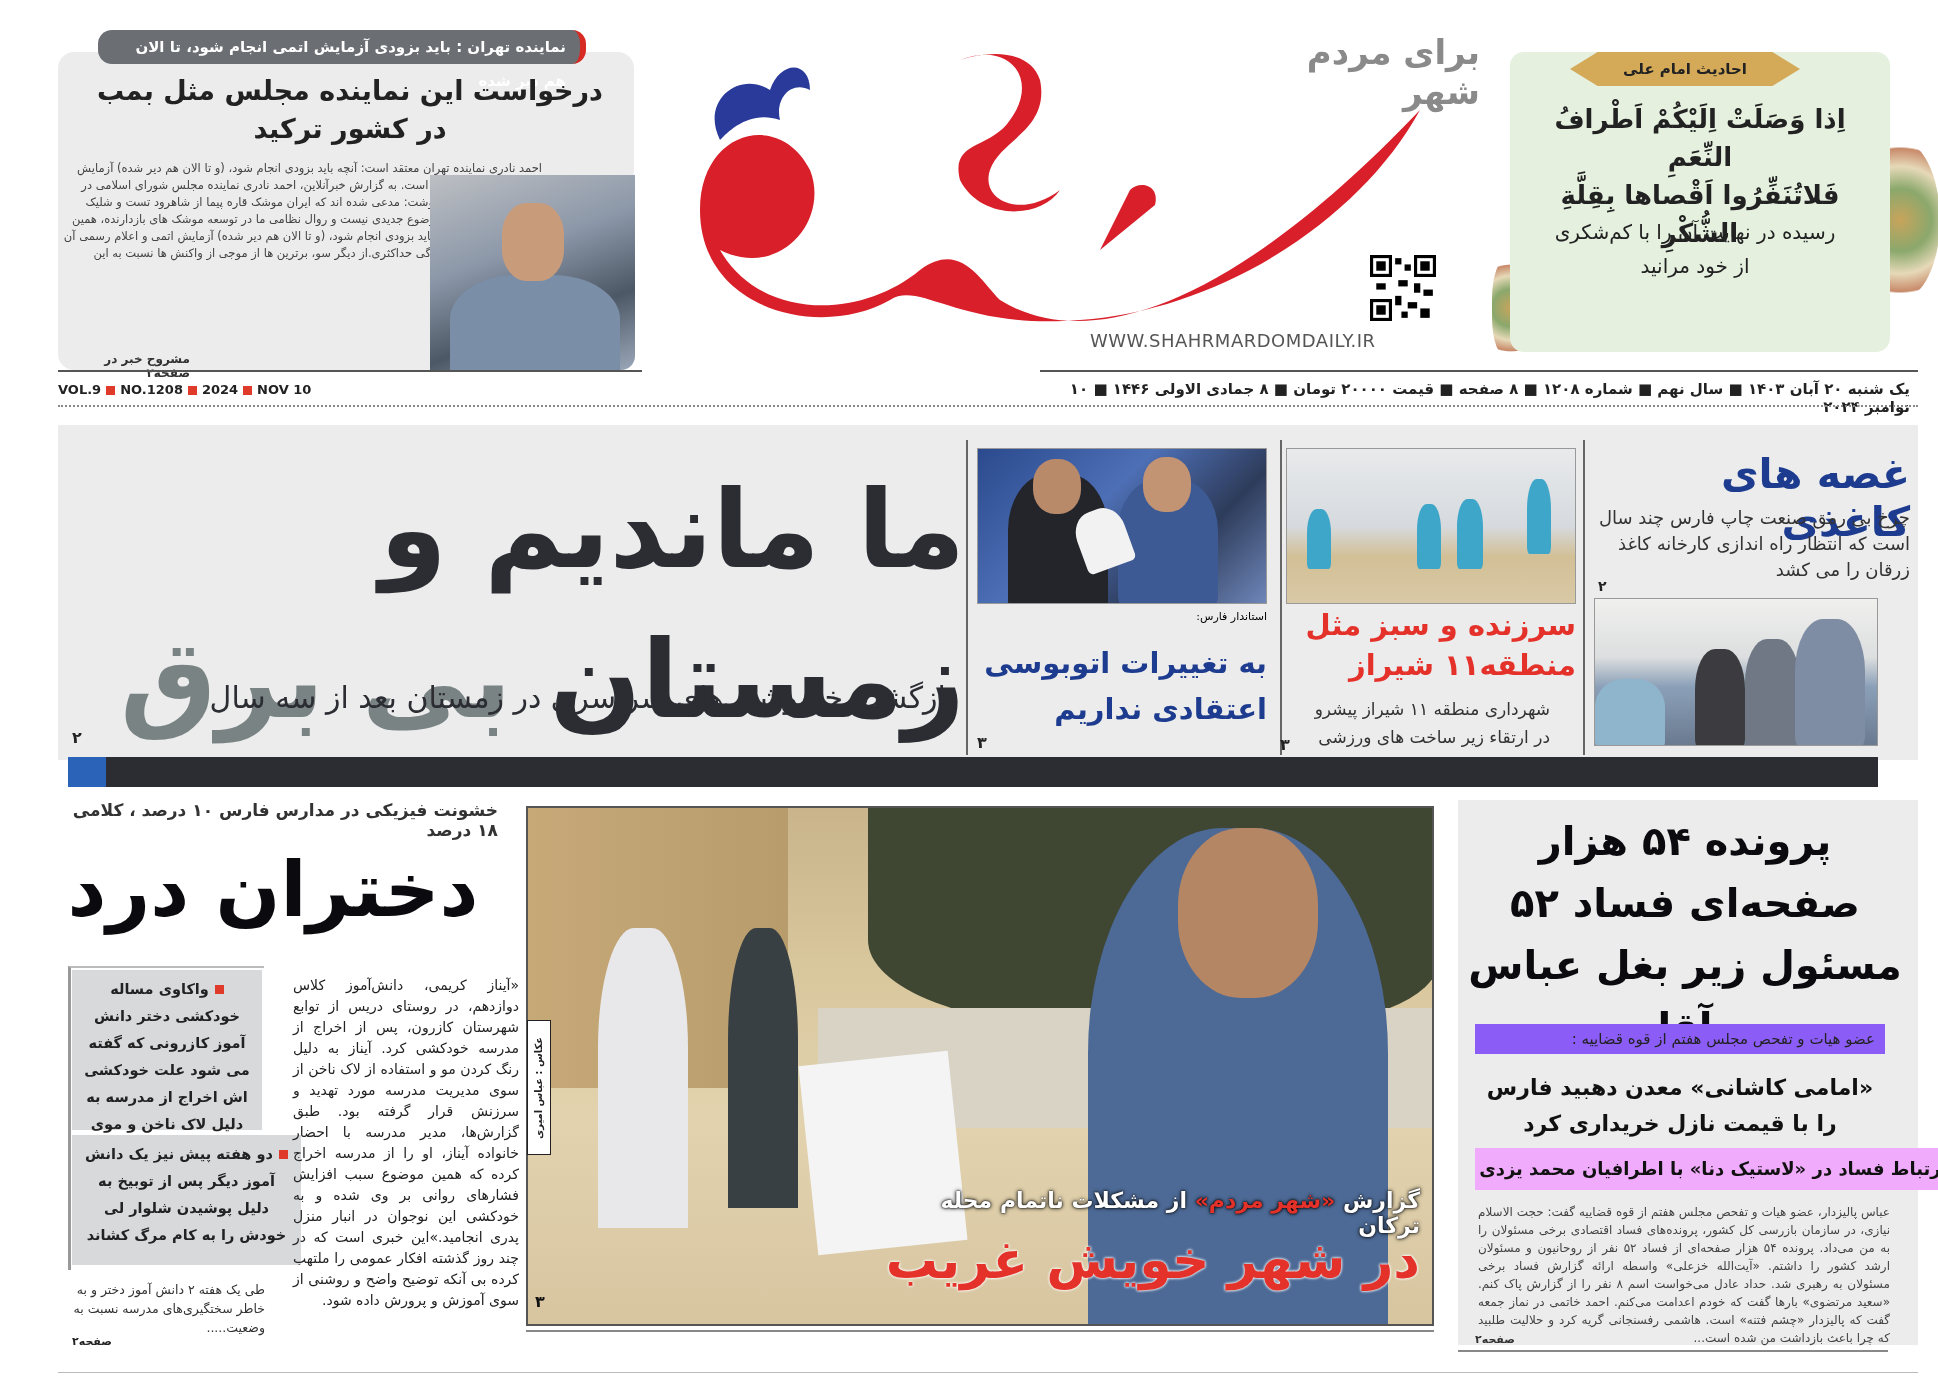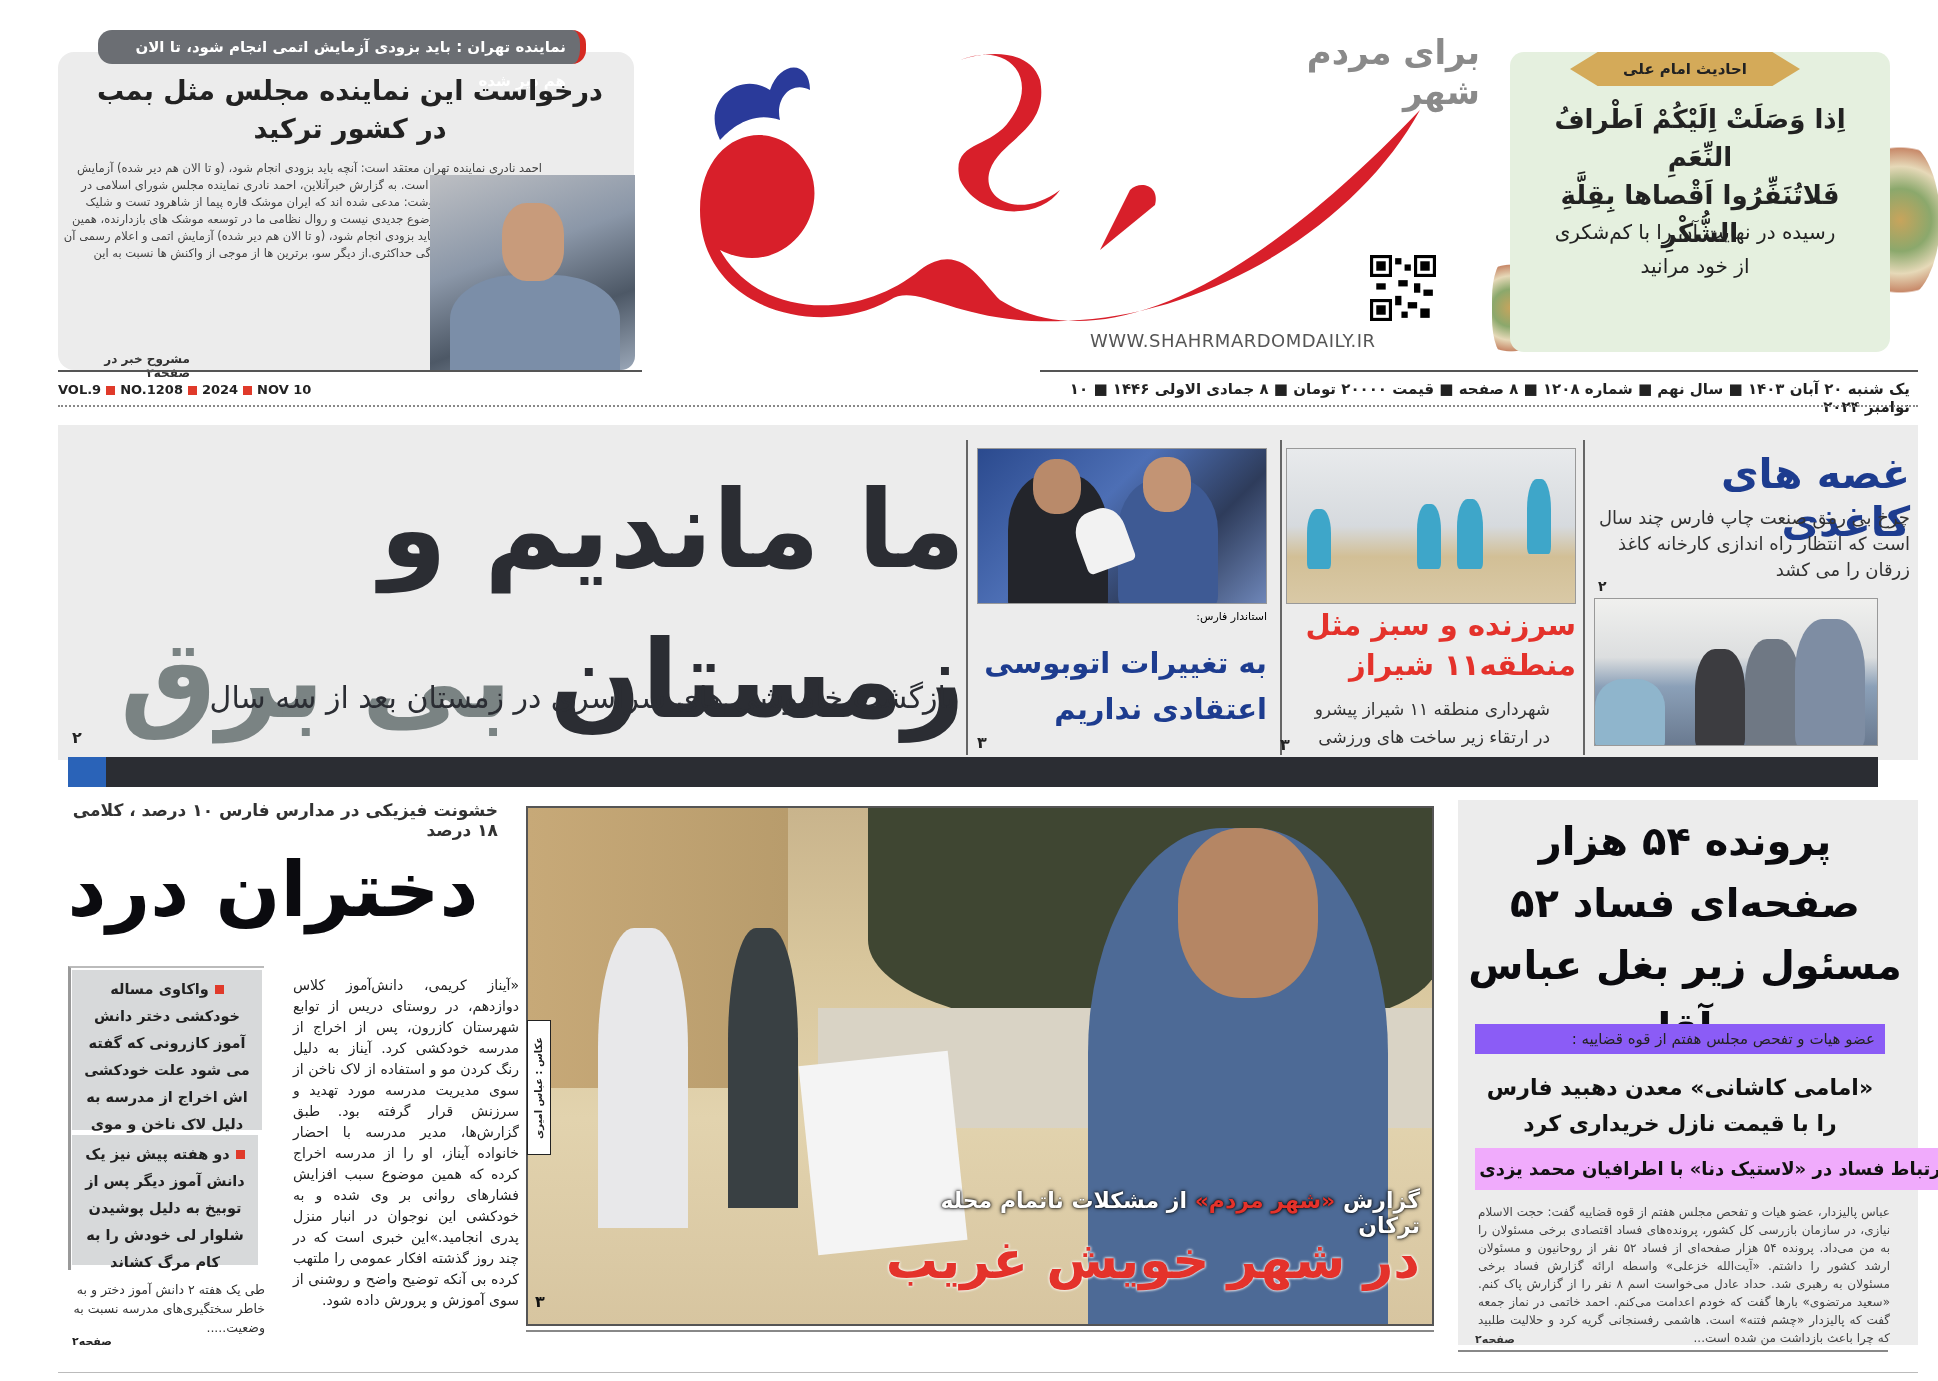--- a/index.html
+++ b/index.html
@@ -60,21 +60,21 @@
 #paper-body{left:1590px;top:505px;width:320px;font-size:18px;line-height:26px;color:#333}
 #paper-pg{left:1598px;top:578px;font-size:14px;font-weight:bold}
 #ph-paper{left:1594px;top:598px;width:284px;height:148px;background:linear-gradient(180deg,#f0f0ee 0%,#dcdedf 40%,#8ba0b8 60%,#6a7a90 100%);border:1px solid #999;overflow:hidden}
 
 #darkbar{left:68px;top:757px;width:1810px;height:30px;background:#2b2d33}
 #bluebit{left:68px;top:757px;width:38px;height:30px;background:#2a63b8}
 
 #girls-kicker{left:58px;top:800px;width:440px;font-size:17px;font-weight:bold;color:#333}
 #girls-head{left:58px;top:835px;width:430px;font-size:76px;font-weight:bold;color:#0b0b0f;line-height:110px}
 #girls-box1{left:72px;top:970px;width:190px;height:160px;background:#d7d9da;font-size:14.5px;font-weight:bold;line-height:27px;color:#222;padding:6px 6px}
-#girls-box2{left:72px;top:1135px;width:186px;height:130px;background:#d7d9da;font-size:14.5px;font-weight:bold;line-height:27px;color:#222;padding:6px 12px}
+#girls-box2{left:72px;top:1135px;width:229px;height:130px;background:#d7d9da;font-size:14.5px;font-weight:bold;line-height:27px;color:#222;padding:6px 12px}
 #girls-frame{left:68px;top:966px;width:196px;height:304px;border-left:3px solid #999;border-top:2px solid #bbb}
 .rsq{display:inline-block;width:9px;height:9px;background:#e03a2a;margin-left:6px}
 #girls-sum{left:65px;top:1280px;width:200px;font-size:12.5px;line-height:19px;color:#333}
 #girls-pg{left:72px;top:1335px;font-size:11px;font-weight:bold}
 #girls-body{left:293px;top:975px;width:226px;font-size:14px;line-height:21px;color:#222;text-align:justify}
 
 #ph-big{left:526px;top:806px;width:908px;height:520px;border:2px solid #555;overflow:hidden;background:linear-gradient(180deg,#c9b48c 0%,#d8c69c 30%,#e2d3ae 60%,#d7c5a0 100%)}
 #ph-big .bld{position:absolute;left:0;top:0;width:260px;height:280px;background:linear-gradient(90deg,#c7a978,#b89c6c)}
 #ph-big .wall{position:absolute;left:290px;top:200px;width:620px;height:120px;background:#d9d3c5}
 #ph-big .trees{position:absolute;left:340px;top:0;width:570px;height:220px;background:#3f4632;border-radius:0 0 30% 40%}

